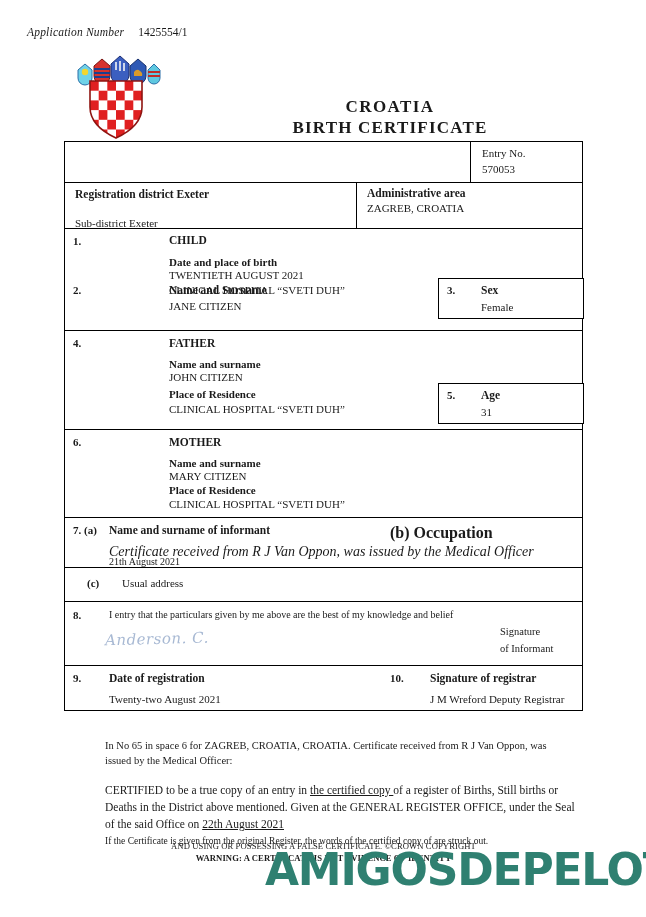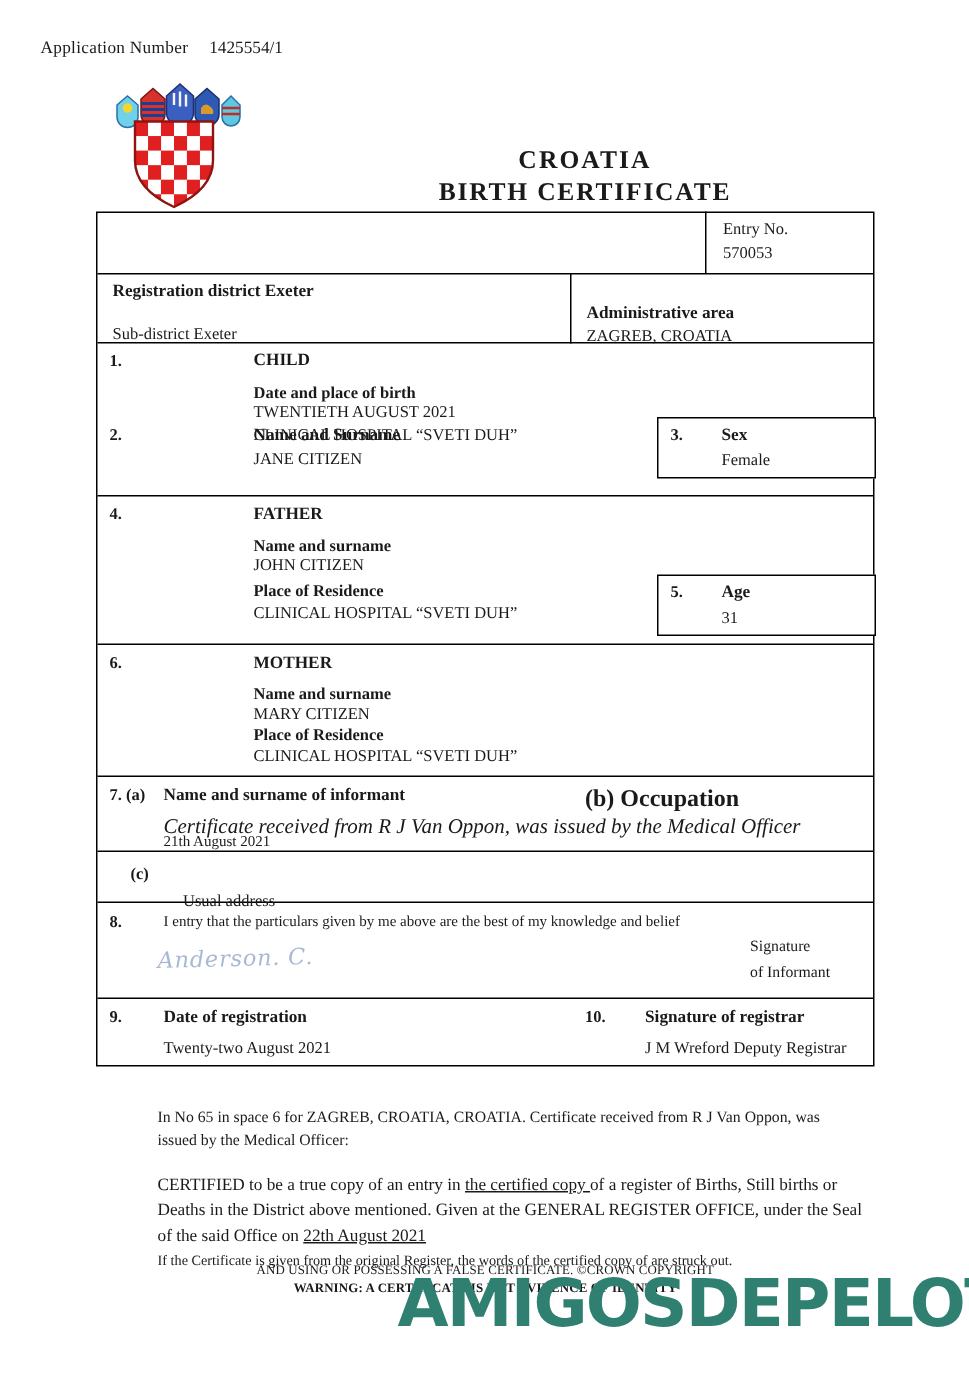--- a/index.html
+++ b/index.html
@@ -26,20 +26,21 @@
 
   
   .app-number {
     position: absolute;
     left: 27px;
     top: 26px;
     font-size: 11.5px;
     white-space: nowrap;
   }
   .app-number .lbl {
+    font-style: italic;
     letter-spacing: 0.2px;
   }
   .app-number .val {
     margin-left: 14px;
     font-style: normal;
   }
 
   
   .coat {
     position: absolute;
@@ -119,22 +120,21 @@
   .district-left .d1 { font-weight: bold; font-size: 11.5px; }
   .district-left .d2 { font-size: 11px; margin-top: 17px; }
   .district-right {
     position: absolute;
     left: 291px;
     top: -1px;
     bottom: -1px;
     width: 228px;
     border-left: 1px solid #000;
     box-sizing: border-box;
-    padding: 19px 0 0 10px;
-    margin-left: 24px;
+    padding: 3px 0 0 10px;
   }
   .district-right .a1 { font-weight: bold; font-size: 11.5px; line-height: 1.4; }
   .district-right .a2 { font-size: 11px; line-height: 1.4; }
 
   
   .row-child { height: 102px; }
   .child-body { position: absolute; left: 104px; top: 5px; font-family: Liberation Serif, serif; }
   .child-body .c-head { font-weight: bold; font-size: 11.5px; }
   .child-body .c-sub { font-weight: bold; font-size: 11px; margin-top: 10px; }
   .child-body .c-val { font-size: 11px; line-height: 1.33; }
@@ -175,21 +175,21 @@
   .row-informant { height: 50px; }
   .i-num { position: absolute; left: 8px; top: 6px; font-weight: bold; font-size: 11px; }
   .i-l1  { position: absolute; left: 44px; top: 6px; font-weight: bold; font-size: 11.5px; }
   .i-l2  { position: absolute; left: 325px; top: 6px; font-weight: bold; font-size: 16px; }
   .i-v1  { position: absolute; left: 44px; top: 26px; font-size: 14px; font-style: italic; }
   .i-v2  { position: absolute; left: 44px; top: 38px; font-size: 10px; }
 
   
   .row-address { height: 34px; }
   .ad-num { position: absolute; left: 22px; top: 9px; font-weight: bold; font-size: 11px; }
-  .ad-lbl { position: absolute; left: 57px; top: 9px; font-size: 11px; margin-top: 18px; }
+  .ad-lbl { position: absolute; left: 57px; top: 9px; font-size: 11px; }
 
   
   .row-decl { height: 64px; }
   .de-num { position: absolute; left: 8px; top: 7px; font-weight: bold; font-size: 11px; }
   .de-txt { position: absolute; left: 44px; top: 7px; font-size: 10px; }
   .de-sig {
     position: absolute;
     left: 40px;
     top: 28px;
     font-family: "DejaVu Serif", "Liberation Serif", serif;

